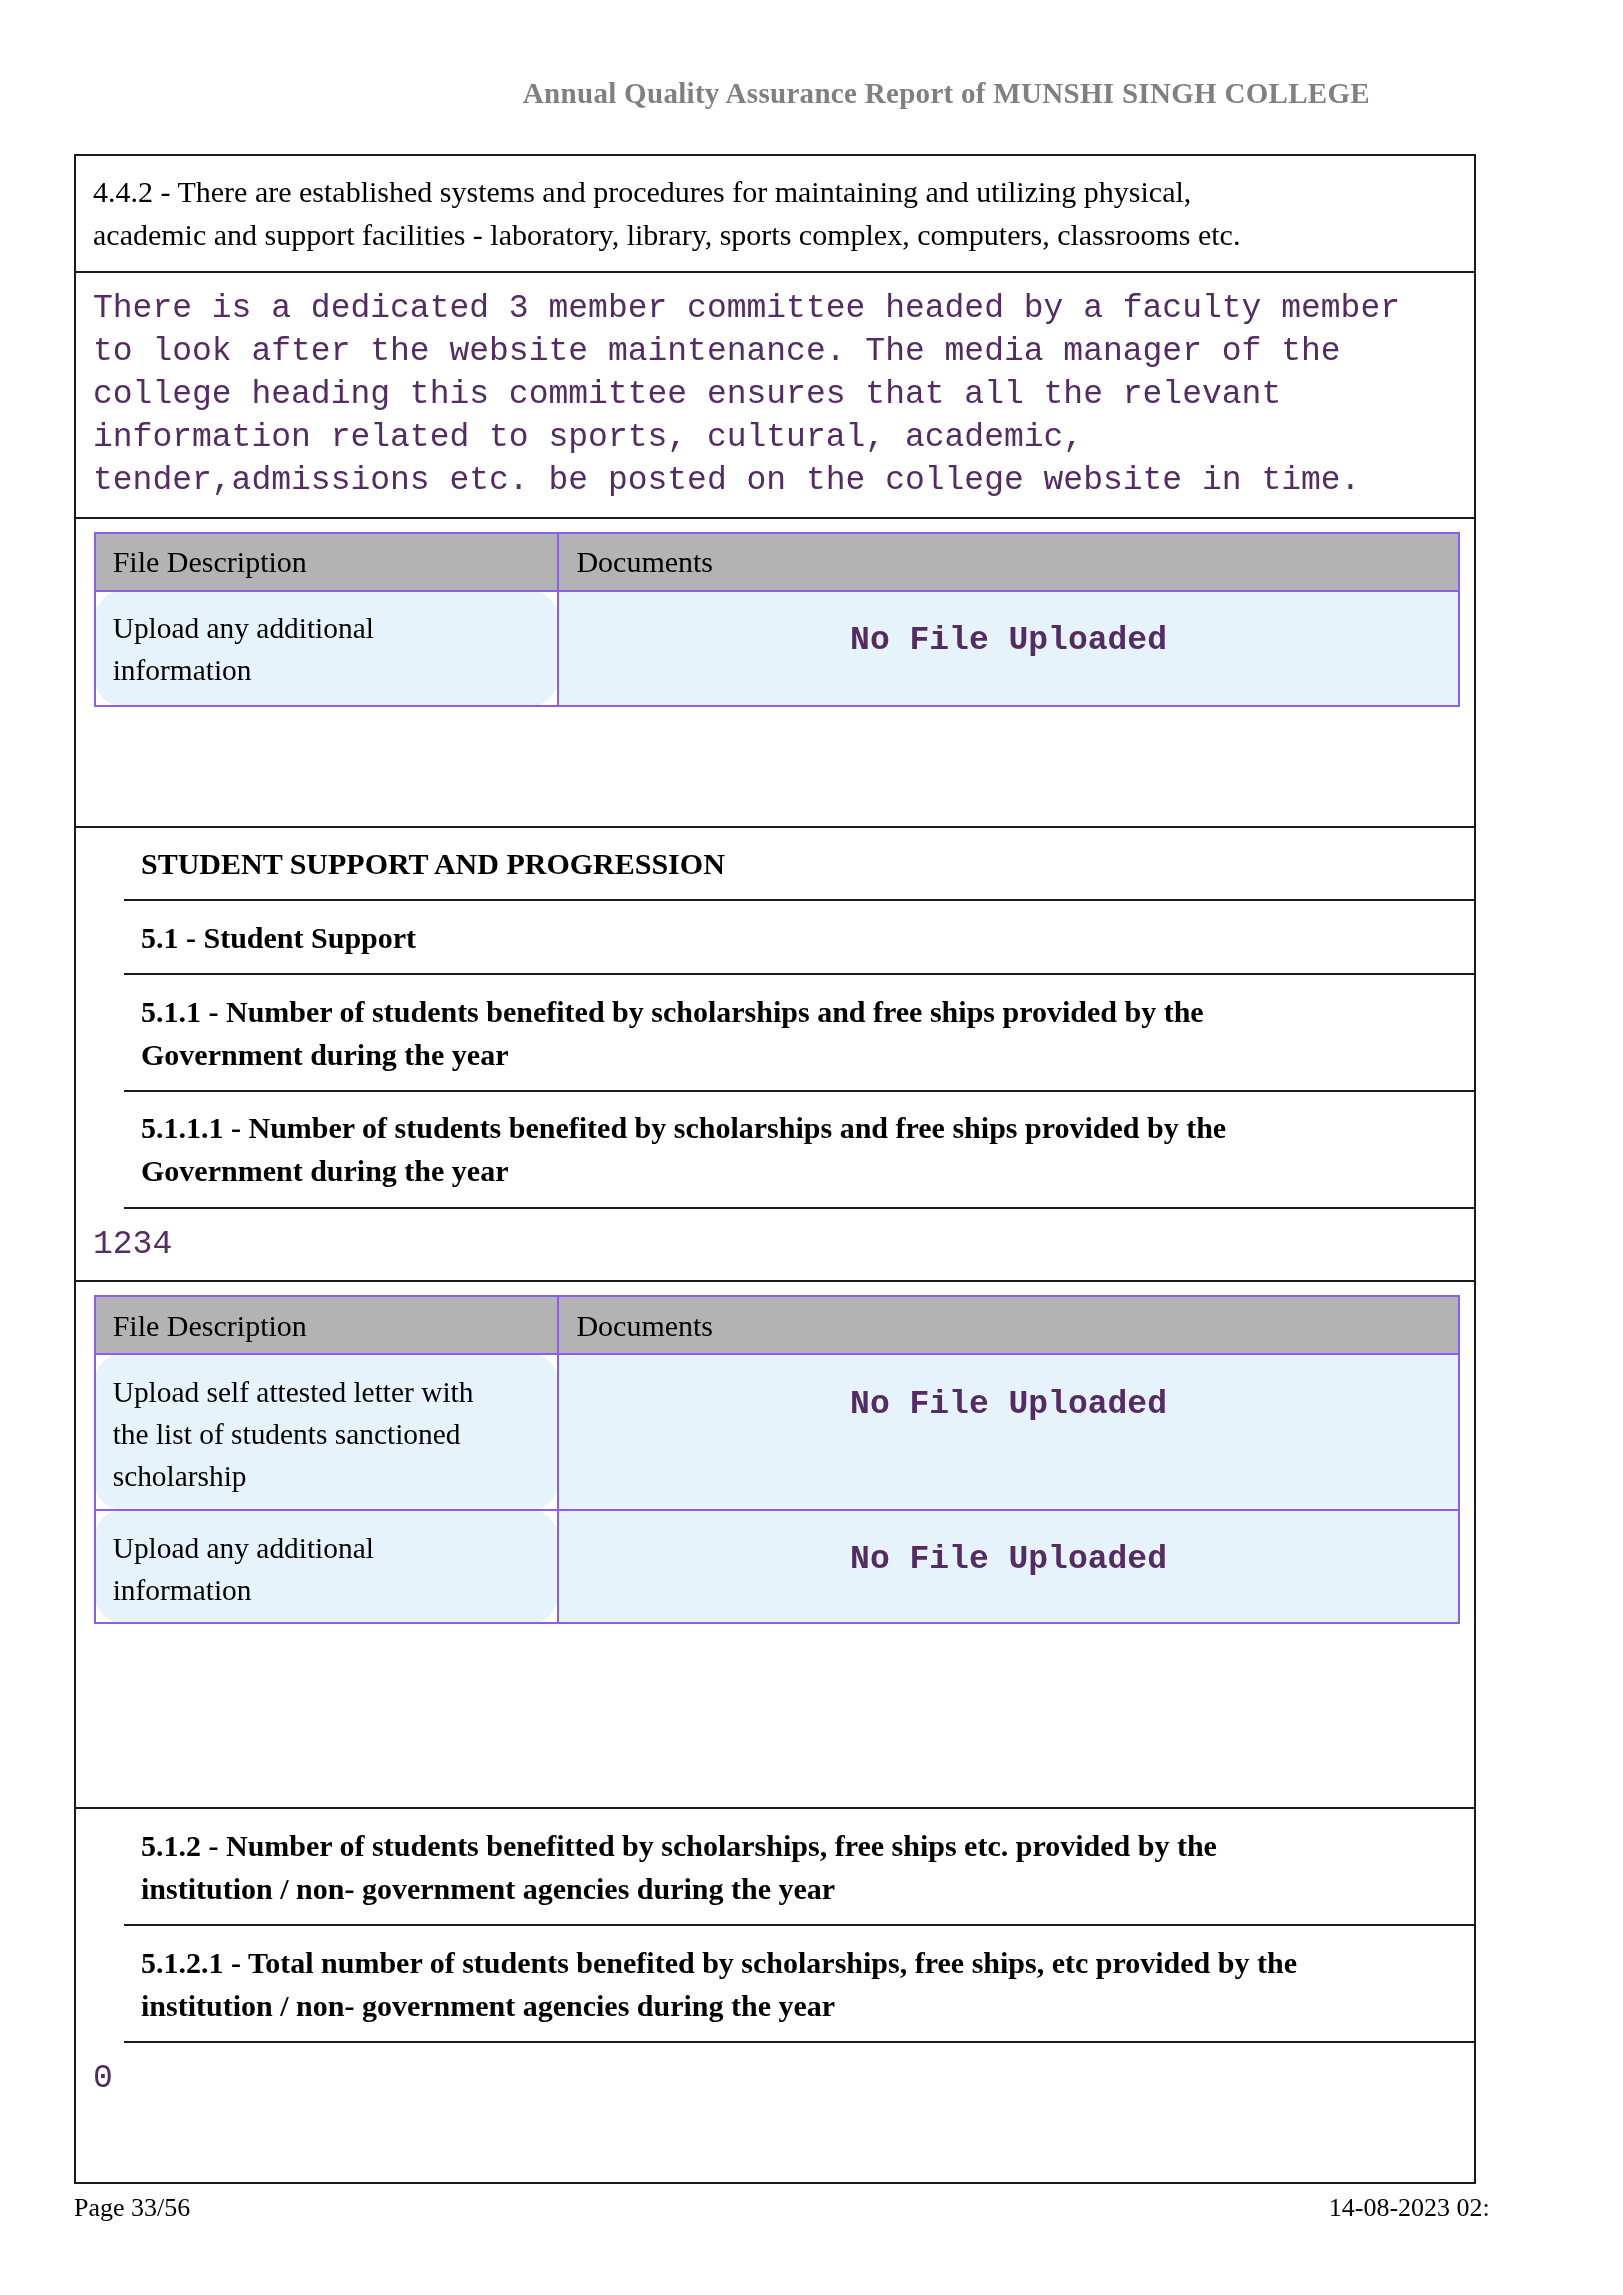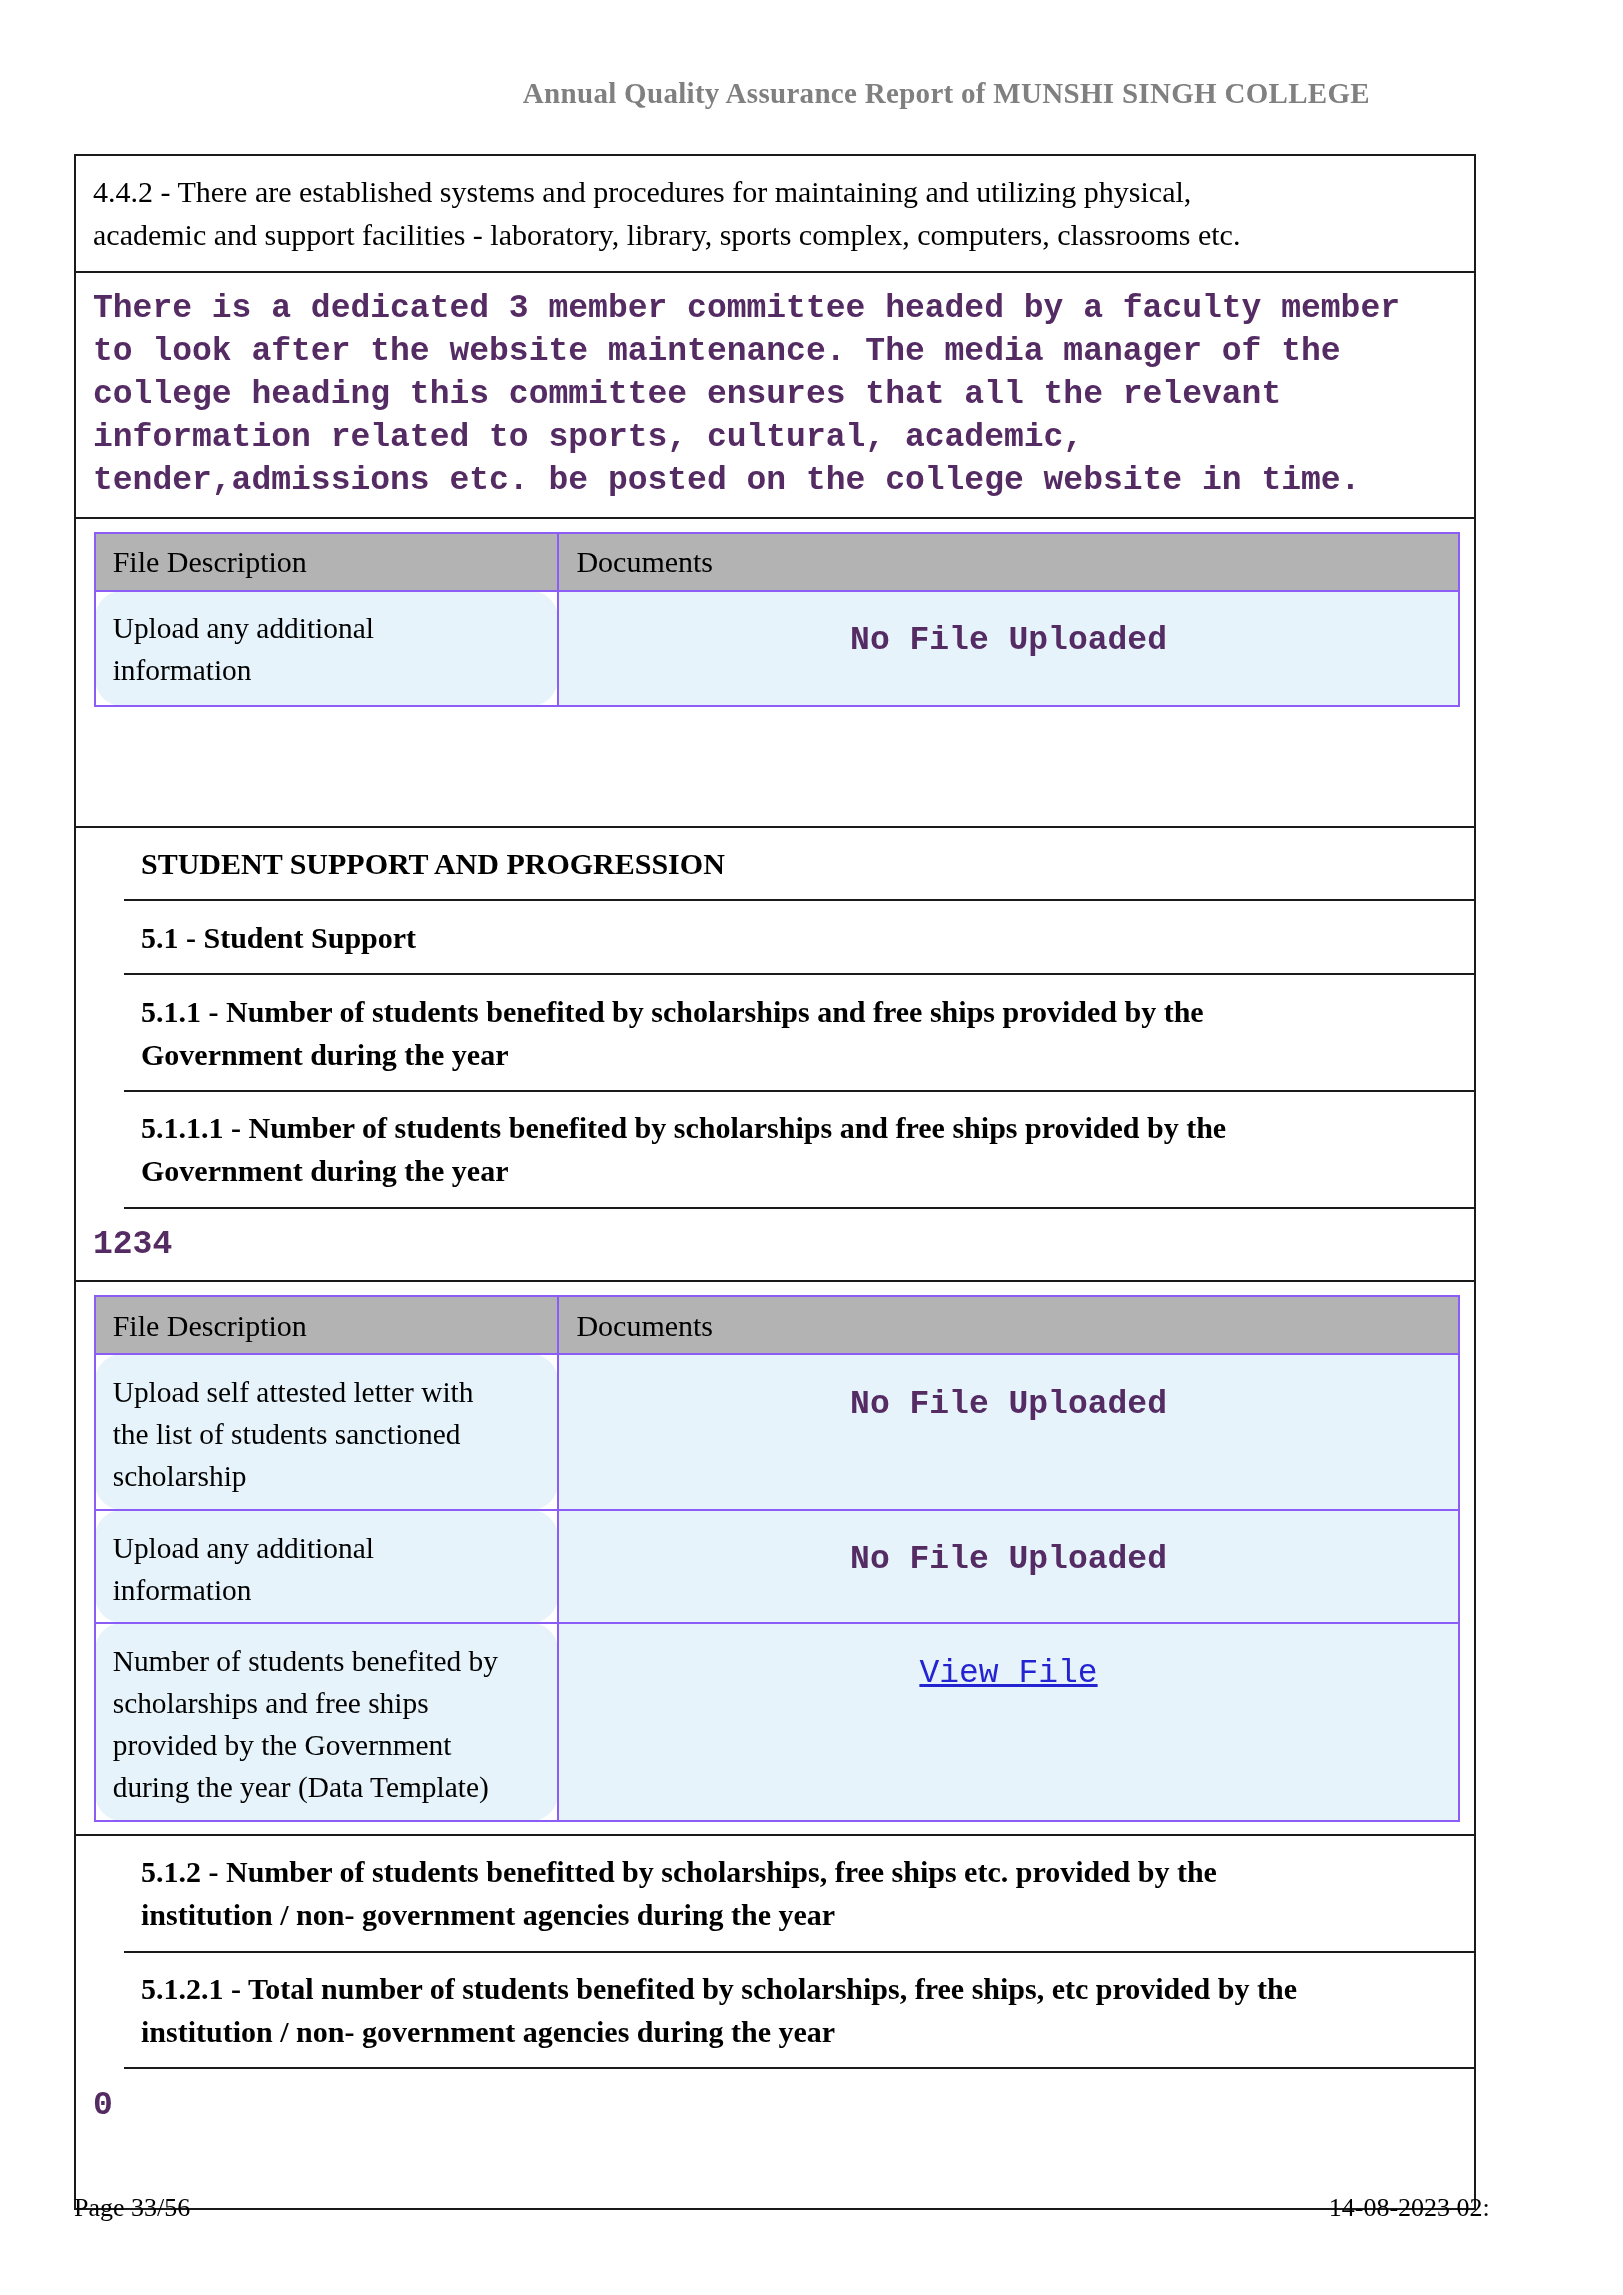--- a/index.html
+++ b/index.html
@@ -16,21 +16,21 @@
     position:absolute; left:74px; top:154px; width:1402px;
     border:2px solid var(--border-dark,#1a1a1a); box-sizing:border-box;
   }
   .sec {
     box-sizing:border-box; border-bottom:2px solid var(--border-dark,#1a1a1a);
     padding:14.4px 17px; font-size:30px; line-height:43px; white-space:pre-line;
   }
   .sec:last-child { border-bottom:none; }
   .sec.bold { font-weight:bold;margin-left:48px; }
   .sec.mono-purple {
-    font-family:"Liberation Mono", monospace; font-weight:bold;
+    font-family:"Liberation Mono", monospace; font-weight:normal;
     font-size:33px; color:var(--accent-purple,#542b63);
   }
   .sec.table-wrap { padding:13px 14.4px 11.8px 17.7px; white-space:normal; }
   table.file-table { border-collapse:collapse; width:100%; table-layout:fixed; }
   table.file-table col.c1 { width:34%; }
   table.file-table th, table.file-table td { border:2px solid #8b5cf6; box-sizing:border-box;margin-top:8px; }
   table.file-table th {
     background:var(--table-header-bg,#b3b3b3); font-weight:normal; text-align:left;
     padding:0 0 0 17px; font-size:30px; vertical-align:middle;
   }
@@ -121,29 +121,20 @@
             <td class="desc">Upload self attested letter with
 the list of students sanctioned
 scholarship</td>
             <td class="doc">No File Uploaded</td>
           </tr>
           <tr style="height:109px">
             <td class="desc">Upload any additional
 information</td>
             <td class="doc">No File Uploaded</td>
           </tr>
-          <tr style="height:185px">
-            <td class="desc">Number of students benefited by
-scholarships and free ships
-provided by the Government
-during the year (Data Template)</td>
-            <td class="doc">
-              <a href="#" class="file-link">View File</a>
-            </td>
-          </tr>
         </tbody>
       </table>
     </div>
 
     <div class="sec bold" style="min-height:111px">5.1.2 - Number of students benefitted by scholarships, free ships etc. provided by the
 institution / non- government agencies during the year</div>
 
     <div class="sec bold" style="min-height:109px">5.1.2.1 - Total number of students benefited by scholarships, free ships, etc provided by the
 institution / non- government agencies during the year</div>
 

